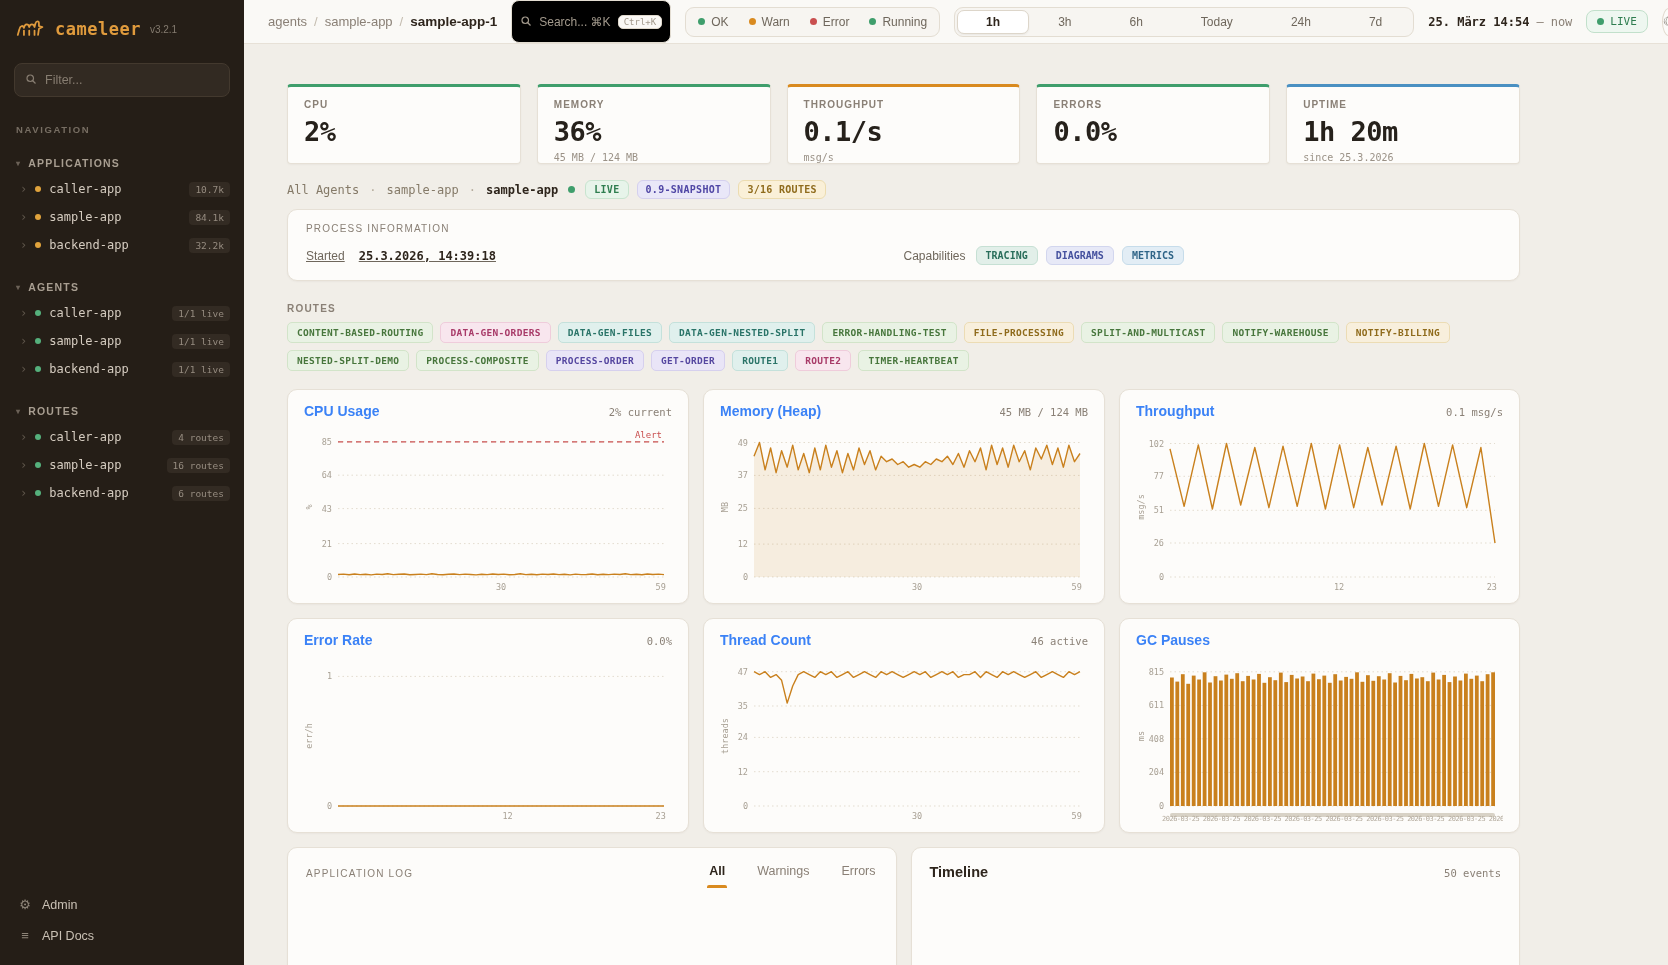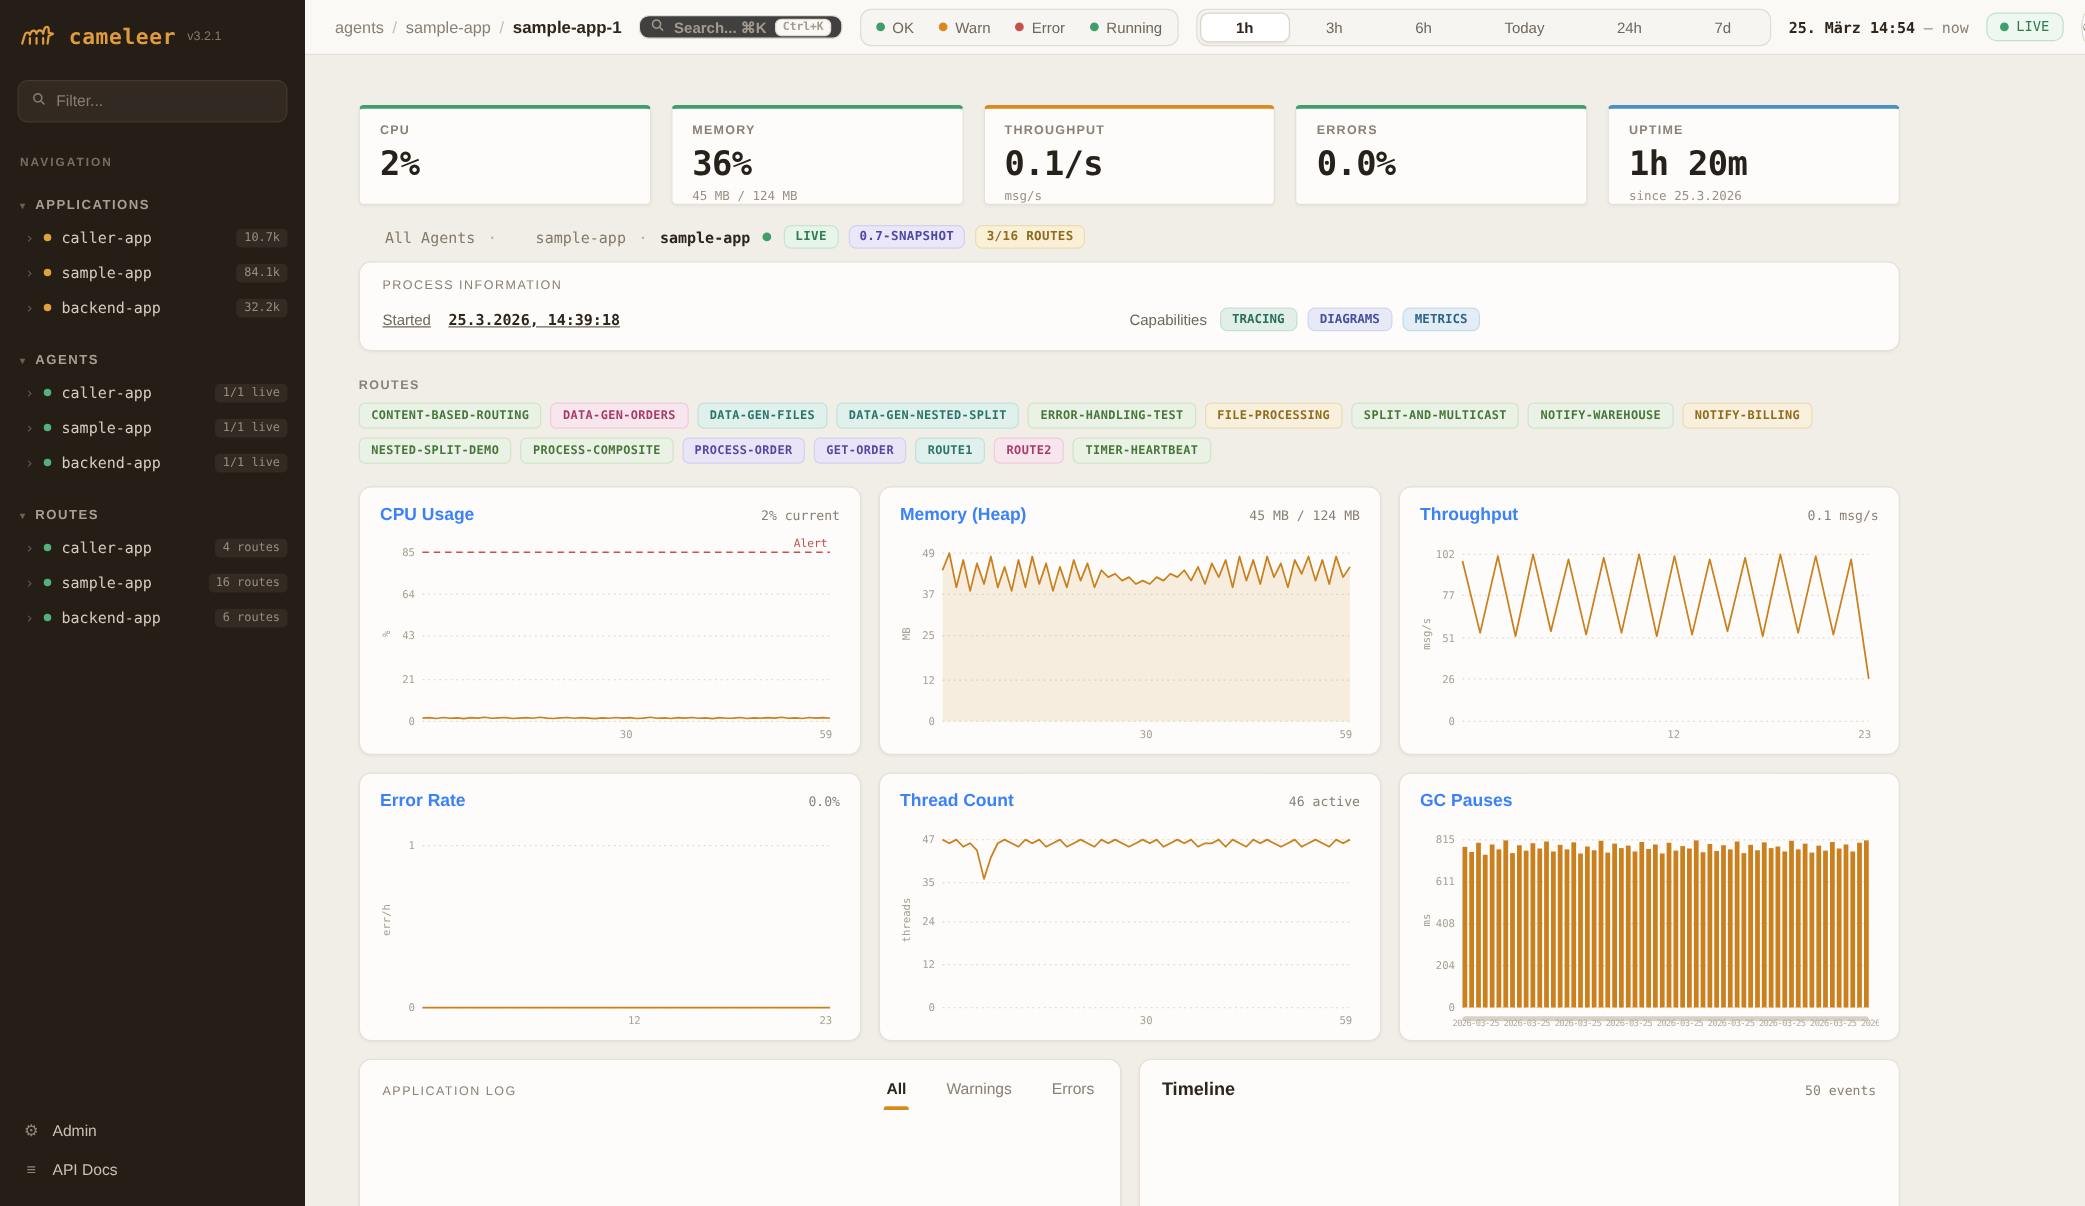--- a/index.html
+++ b/index.html
@@ -27,21 +27,21 @@
 .footer-item { display:flex; align-items:center; gap:10px; font-size:12.5px; color:#c9c0b4; cursor:pointer; }
 .footer-item .f-icon { color:#8d8478; font-size:13px; width:14px; text-align:center; }
 
 
 .main { flex:1; display:flex; flex-direction:column; height:100%; overflow:hidden; }
 .topbar { height:44px; min-height:44px; background:#faf9f6; border-bottom:1px solid #e7e1d7; display:flex; align-items:center; gap:14px; padding:0 24px; }
 .breadcrumb { display:flex; align-items:center; gap:7px; font-size:13px; color:#8a8076; white-space:nowrap; }
 .breadcrumb .crumb { cursor:pointer; }
 .breadcrumb .crumb-current { color:#2e251c; font-weight:bold; font-size:13.5px; cursor:default; }
 .breadcrumb .sep { color:#c3bbae; }
-.searchbox { width:178px; height:19px; border:1px solid #e3ddd2; background:#404040; border-radius:8px; display:flex; align-items:center; gap:7px; padding:0 8px; color:#a39a8d; cursor:text;font-weight:bold; }
+.searchbox { width:178px; height:43px; border:1px solid #e3ddd2; background:#000000; border-radius:8px; display:flex; align-items:center; gap:7px; padding:0 8px; color:#a39a8d; cursor:text; }
 .searchbox .ph { font-size:12px; flex:1; white-space:nowrap; overflow:hidden; }
 .kbd { font-family:"DejaVu Sans Mono",monospace; font-size:9px; border:1px solid #e0d9cd; border-radius:5px; padding:1px 5px; color:#a39a8d; background:#faf8f5; }
 .seg-group { display:flex; align-items:center; border:1px solid #e3ddd2; background:#f7f5f1; border-radius:9px; padding:2px; }
 .status-filter { display:flex; align-items:center; gap:6px; font-size:12px; color:#6f675c; background:none; border:none; padding:5px 10px; font-family:inherit; cursor:pointer; }
 .dot { width:7px; height:7px; border-radius:50%; display:inline-block; }
 .time-btn { font-size:12px; color:#6f675c; background:none; border:1px solid transparent; padding:4px 28px; border-radius:7px; font-family:inherit; cursor:pointer; }
 .time-btn.active { background:#fff; border-color:#ddd6ca; color:#2e251c; font-weight:bold; box-shadow:0 1px 2px rgba(0,0,0,.06); }
 .date-label { font-family:"DejaVu Sans Mono",monospace; font-size:12px; color:#2e251c; font-weight:bold; display:flex; gap:7px; align-items:center; cursor:pointer; white-space:nowrap; }
 .date-label .to { color:#8a8076; font-weight:normal; }
 .live-pill { display:flex; align-items:center; gap:6px; border:1px solid #c2e0cb; background:#eef7f0; color:#2e7d4f; border-radius:8px; padding:4px 10px; font-family:"DejaVu Sans Mono",monospace; font-size:11px; cursor:pointer; }
@@ -51,21 +51,21 @@
 
 
 .content { flex:1; overflow:hidden; padding:40px 0 0 43px; }
 .content-inner { width:1233px; }
 .stats-row { display:grid; grid-template-columns:repeat(5,1fr); gap:16px; }
 .stat-card { background:#fdfcfa; border:1px solid #e6e0d6; border-top-width:3px; border-radius:4px; height:80px; padding:12px 16px; box-shadow:0 1px 2px rgba(40,30,15,.04); }
 .stat-label { font-size:10px; letter-spacing:1px; font-weight:bold; color:#8a8076; }
 .stat-value { font-family:"DejaVu Sans Mono",monospace; font-size:27px; font-weight:bold; color:#26211b; margin-top:6px; letter-spacing:-0.5px; }
 .stat-sub { font-family:"DejaVu Sans Mono",monospace; font-size:10px; color:#9a9186; margin-top:5px; min-height:12px; }
 .agent-bar { display:flex; align-items:center; gap:10px; margin-top:16px; font-family:"DejaVu Sans Mono",monospace; font-size:12px; color:#857a68; }
-.agent-bar .link { cursor:pointer;margin-left:21px; }
+.agent-bar .link { cursor:pointer; }
 .agent-bar .sep { color:#b5ac9d; }
 .agent-bar .current { color:#2e251c; font-weight:bold; }
 .status-dot-sm { width:7px; height:7px; border-radius:50%; background:#3f9e6c; display:inline-block; }
 .pill { font-family:"DejaVu Sans Mono",monospace; font-size:10px; border-radius:6px; padding:3px 8px; font-weight:bold; letter-spacing:.3px; }
 .pill-green { background:#e7f4ea; color:#2e7d4f; border:1px solid #c8e4cf; }
 .pill-indigo { background:#e9e7f8; color:#4f46a5; border:1px solid #d4d0ee; }
 .pill-amber { background:#faf0d8; color:#8f6b1c; border:1px solid #ecdcb0; }
 .card { background:#fdfcfa; border:1px solid #e6e0d6; border-radius:10px; box-shadow:0 1px 2px rgba(40,30,15,.04); }
 .process-card { margin-top:10px; padding:13px 18px 15px; }
 .card-kicker { font-size:10px; letter-spacing:1.2px; font-weight:normal; color:#8a8076; }
@@ -310,21 +310,21 @@
 
         <div class="agent-bar">
           <span class="link">All Agents</span>
           <span class="sep">·</span>
           <span class="link">sample-app</span>
           <span class="sep">·</span>
           <span class="current">sample-app</span>
           <span class="status-dot-sm"></span>
           <span id="agent-badges" style="display:flex;gap:8px;">
               <span class="pill pill-green">LIVE</span>
-              <span class="pill pill-indigo">0.7-SNAPSHOT</span>
+              <span class="pill pill-indigo">0.9-SNAPSHOT</span>
               <span class="pill pill-amber">3/16 ROUTES</span>
             </span>
         </div>
 
         <section class="card process-card">
           <div class="card-kicker">PROCESS INFORMATION</div>
           <div class="process-row">
             <div class="proc-left">
               <span>Started</span>
               <span class="val">25.3.2026, 14:39:18</span>

